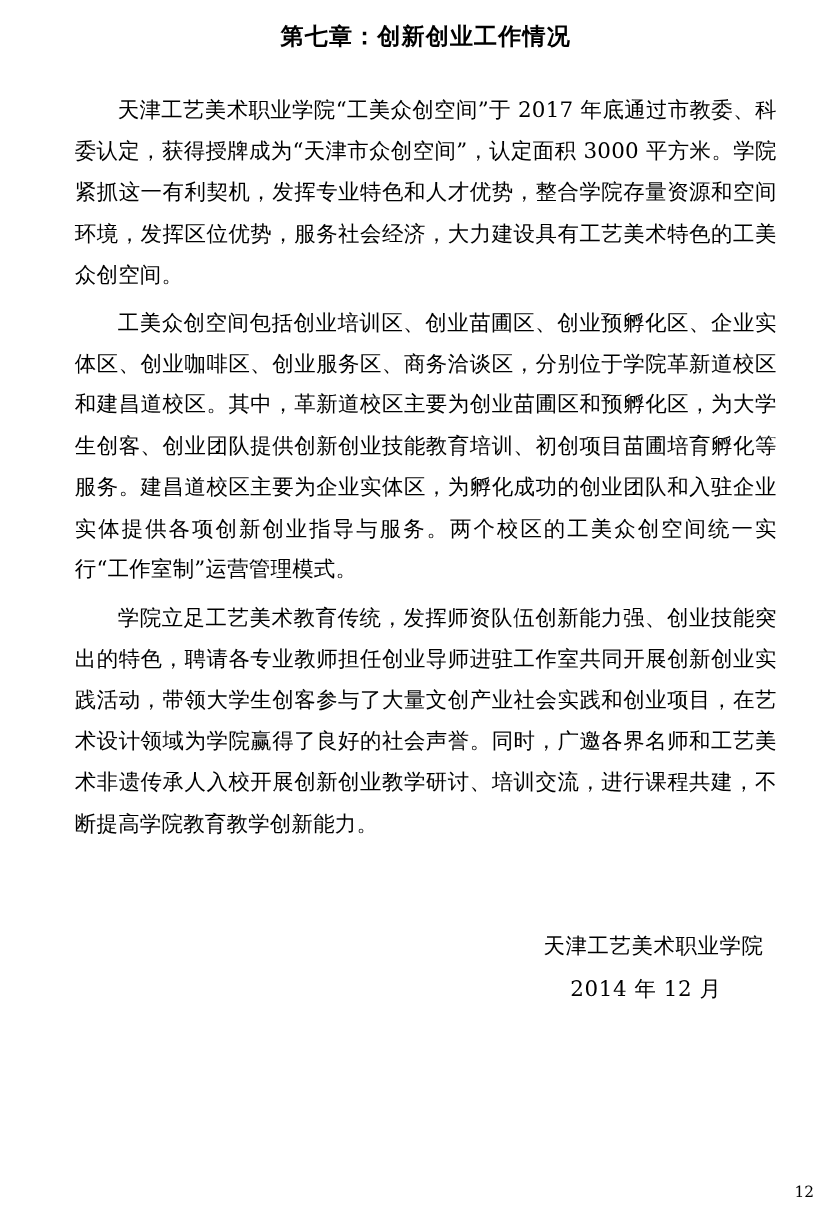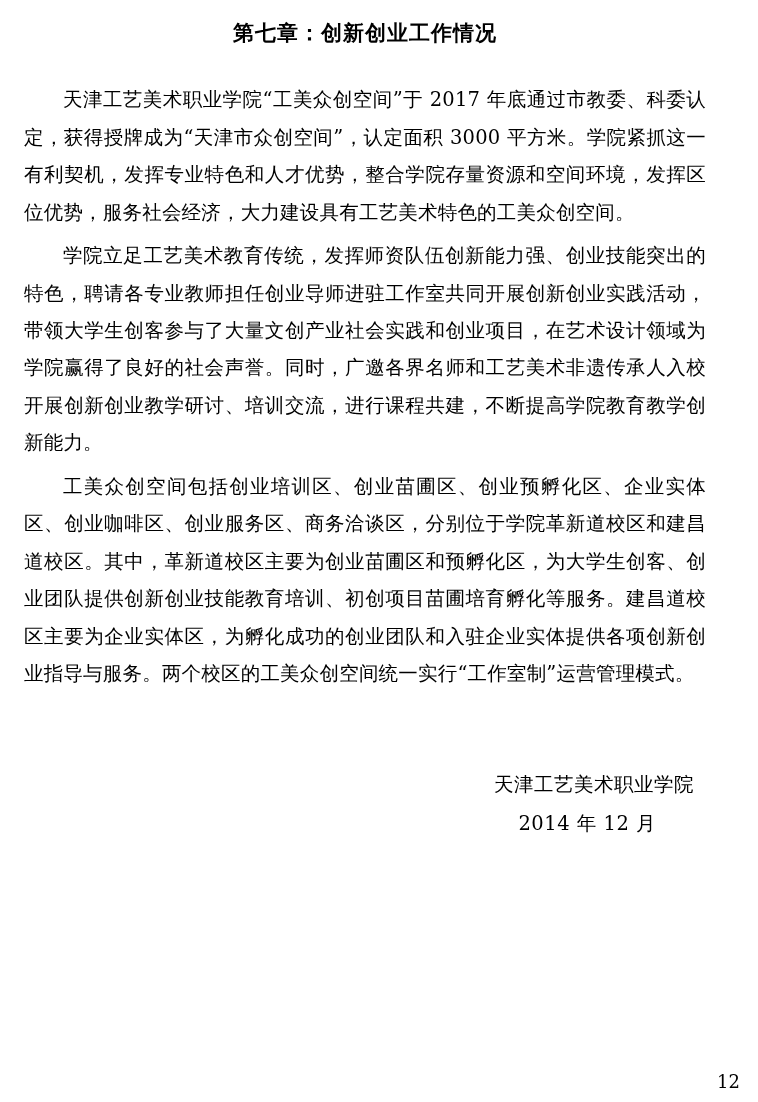--- a/index.html
+++ b/index.html
@@ -12,21 +12,21 @@
     height: 1102px;
     position: relative;
     font-family: "DejaVu Serif", "Liberation Serif", serif;
     color: #000000;
     overflow: hidden;
   }
   .page {
     width: 758px;
     height: 1102px;
     box-sizing: border-box;
-    padding: 8px 52px 0 24px;
+    padding: 8px 52px 0 68px;
     position: relative;
   }
   .doc-title {
     text-align: center;
     font-size: 21px;
     font-weight: bold;
     letter-spacing: 1px;
     margin-top: 10px;
     margin-bottom: 34px;
     line-height: 1.4;
@@ -53,36 +53,36 @@
   }
   .sig-date {
     display: block;
     letter-spacing: 0.5px;
     padding-right: 38px;
   }
   .page-number {
     position: absolute;
     right: 18px;
     bottom: 10px;
-    font-size: 18px;
+    font-size: 14px;
     font-family: "DejaVu Serif", "Liberation Serif", serif;
   }
 </style>
 </head>
 <body>
 
 <div class="page">
 
   <h1 class="doc-title">第七章：创新创业工作情况</h1>
 
   <p class="para">天津工艺美术职业学院“工美众创空间”于 2017 年底通过市教委、科委认定，获得授牌成为“天津市众创空间”，认定面积 3000 平方米。学院紧抓这一有利契机，发挥专业特色和人才优势，整合学院存量资源和空间环境，发挥区位优势，服务社会经济，大力建设具有工艺美术特色的工美众创空间。</p>
 
+  <p class="para">工美众创空间包括创业培训区、创业苗圃区、创业预孵化区、企业实体区、创业咖啡区、创业服务区、商务洽谈区，分别位于学院革新道校区和建昌道校区。其中，革新道校区主要为创业苗圃区和预孵化区，为大学生创客、创业团队提供创新创业技能教育培训、初创项目苗圃培育孵化等服务。建昌道校区主要为企业实体区，为孵化成功的创业团队和入驻企业实体提供各项创新创业指导与服务。两个校区的工美众创空间统一实行“工作室制”运营管理模式。</p>
+
   <p class="para">学院立足工艺美术教育传统，发挥师资队伍创新能力强、创业技能突出的特色，聘请各专业教师担任创业导师进驻工作室共同开展创新创业实践活动，带领大学生创客参与了大量文创产业社会实践和创业项目，在艺术设计领域为学院赢得了良好的社会声誉。同时，广邀各界名师和工艺美术非遗传承人入校开展创新创业教学研讨、培训交流，进行课程共建，不断提高学院教育教学创新能力。</p>
-
-  <p class="para">工美众创空间包括创业培训区、创业苗圃区、创业预孵化区、企业实体区、创业咖啡区、创业服务区、商务洽谈区，分别位于学院革新道校区和建昌道校区。其中，革新道校区主要为创业苗圃区和预孵化区，为大学生创客、创业团队提供创新创业技能教育培训、初创项目苗圃培育孵化等服务。建昌道校区主要为企业实体区，为孵化成功的创业团队和入驻企业实体提供各项创新创业指导与服务。两个校区的工美众创空间统一实行“工作室制”运营管理模式。</p>
 
   <div class="signature-block">
     <span class="sig-line">天津工艺美术职业学院</span>
     <span class="sig-date">2014 年 12 月</span>
   </div>
 
   <div class="page-number">12</div>
 
 </div>
 

